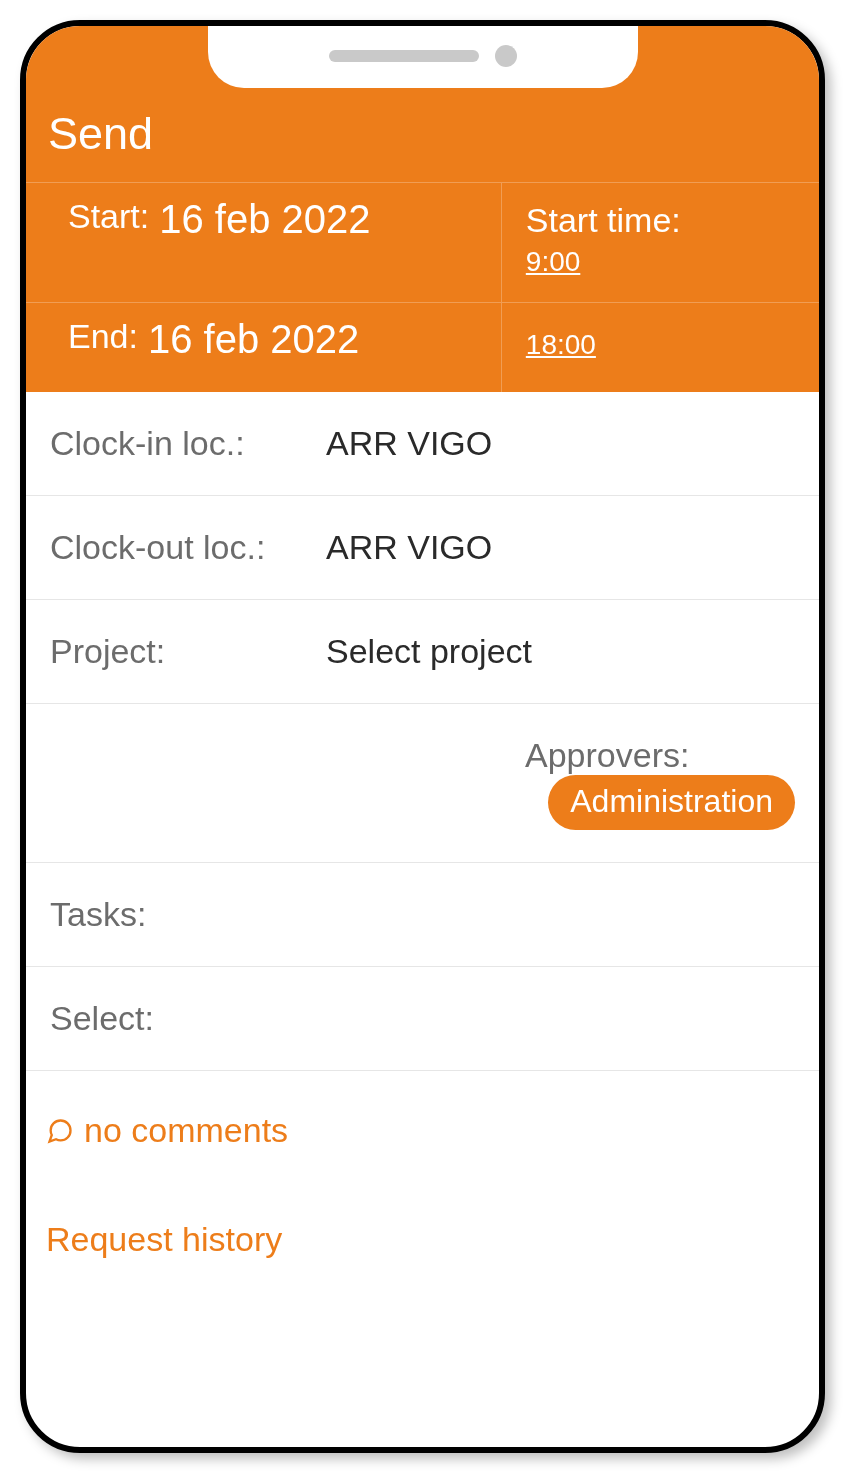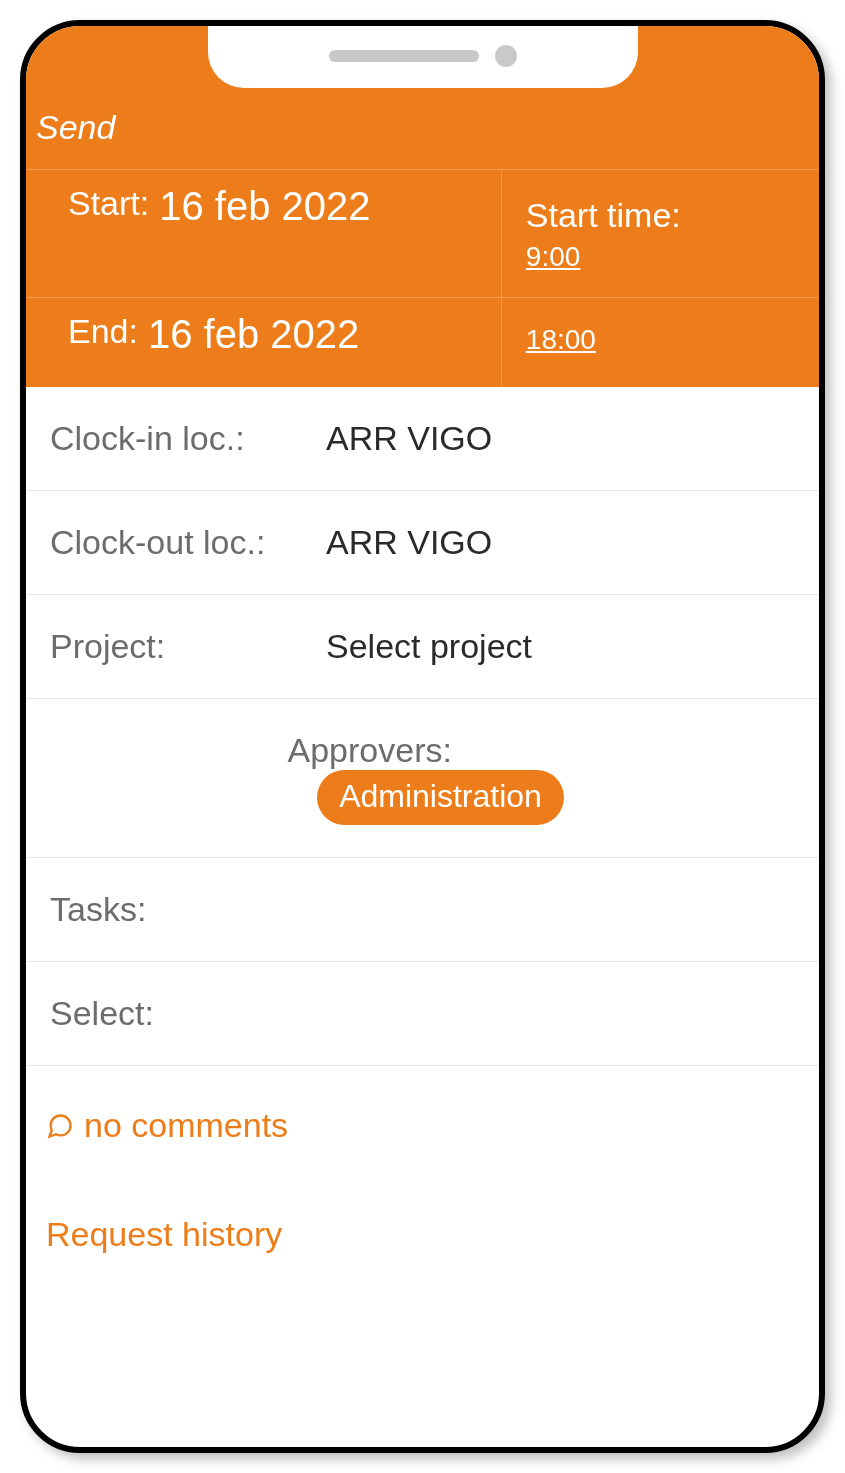--- a/index.html
+++ b/index.html
@@ -48,24 +48,23 @@
     border-radius: 50%;
     background: #c9c9c9;
   }
   .header {
     background: #ed7d1a;
     color: #fff;
     padding-top: 76px;
     position: relative;
   }
   .send-row {
-    padding: 6px 22px 22px 10px;
-    font-size: 34px;
+    padding: 6px 22px 22px 22px;
+    font-size: 45px;
     font-weight: 400;
-    font-style: italic;
   }
   .time-grid {
     display: flex;
     flex-direction: column;
   }
   .time-row {
     display: flex;
     border-top: 1px solid rgba(255,255,255,0.25);
   }
   .time-cell-left {
@@ -88,33 +87,32 @@
   .time-cell-right {
     flex: 1 1 40%;
     padding: 18px 24px 24px 24px;
     display: flex;
     flex-direction: column;
     justify-content: center;
     gap: 6px;
   }
   .time-cell-right .lbl {
     font-size: 34px;
-    margin-top: 8px;
   }
   .time-cell-right .val {
     font-size: 28px;
     text-decoration: underline;
   }
   .form {
     display: flex;
     flex-direction: column;
   }
   .form-row {
     display: flex;
-    align-items: center;
+    align-items: flex-end;
     padding: 32px 24px;
     border-bottom: 1px solid #e6e6e6;
     min-height: 92px;
   }
   .form-row.tall {
     min-height: 128px;
     flex-direction: column;
   }
   .form-label {
     width: 270px;

